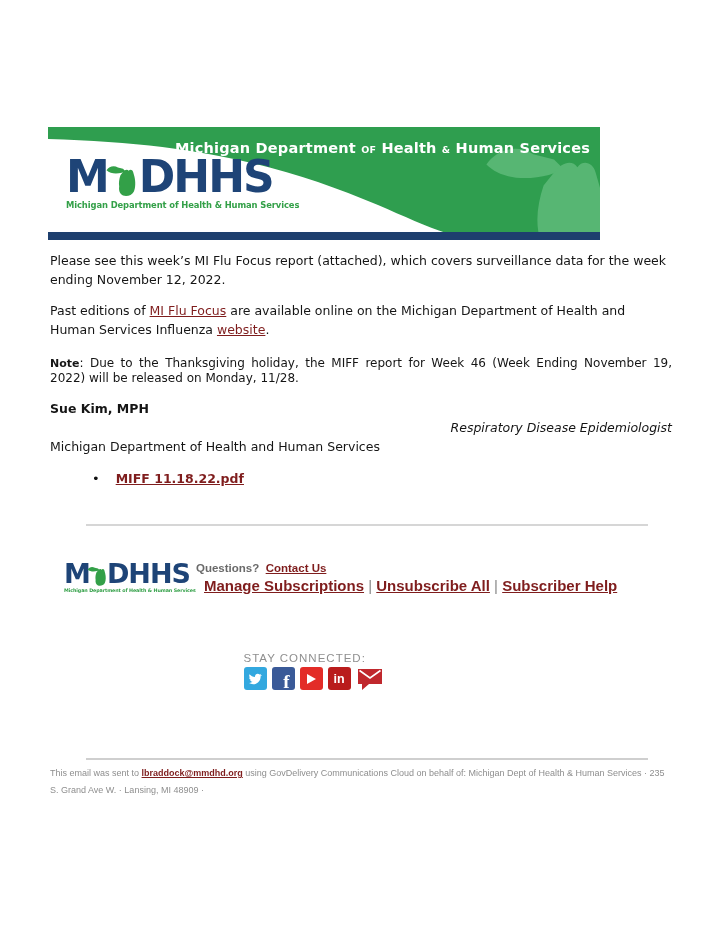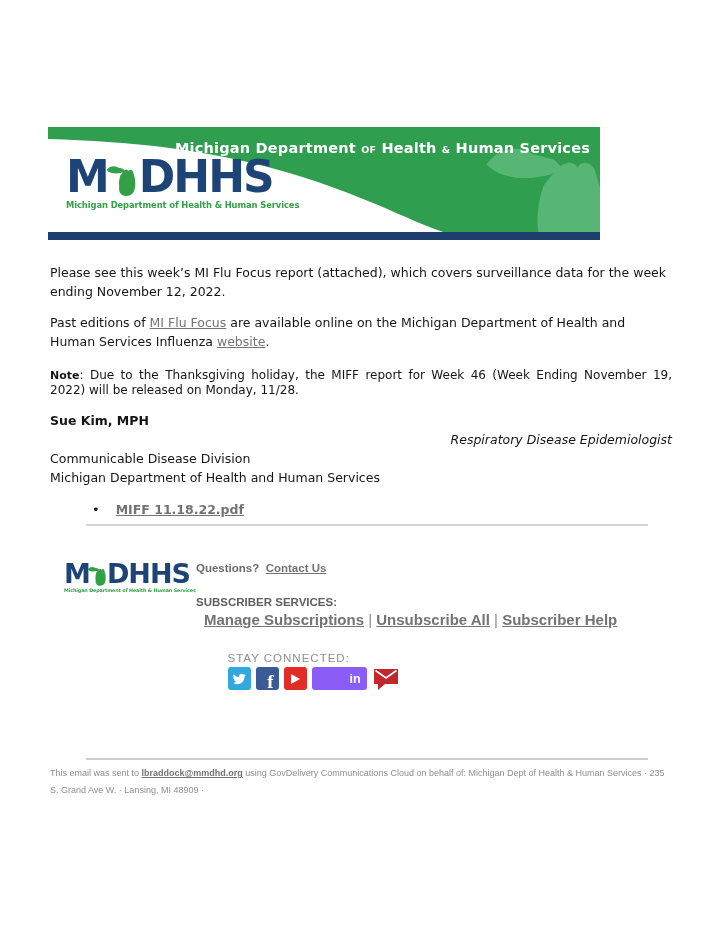--- a/index.html
+++ b/index.html
@@ -14,26 +14,26 @@
     position:absolute;top:13px;right:10px;color:#ffffff;font-size:14.5px;font-weight:600;
     letter-spacing:.2px;white-space:nowrap;
   }
   .banner-title .sc{font-size:9.5px;text-transform:uppercase;font-weight:700;}
   .logo{position:absolute;left:18px;top:28px;width:230px;}
   .logo-row{display:flex;align-items:flex-end;line-height:1;}
   .logo-row .ltr{font-size:44px;font-weight:800;color:#1e4477;letter-spacing:-2px;font-family:"DejaVu Sans", sans-serif;}
   .logo-mi{margin:0 -3px -2px -4px;}
   .logo-tag{font-size:8.4px;font-weight:700;color:#33a048;margin-top:1px;white-space:nowrap;letter-spacing:-.1px;}
   
-  .content{position:absolute;left:50px;top:264px;width:622px;font-size:12.5px;line-height:18.5px;color:#151515;}
+  .content{position:absolute;left:50px;top:252px;width:622px;font-size:12.5px;line-height:18.5px;color:#151515;}
   .content p{margin:0 0 13px 0;}
   .content p.p2{margin-bottom:17px;}
   .note{font-size:12px;line-height:15px;text-align:justify;margin:6px 0 19px 0;}
   .note .note-label{font-weight:700;font-size:11px;}
-  a.lnk{color:#737373;text-decoration:underline;cursor:pointer;}
+  a.lnk{color:#7f1d1d;text-decoration:underline;cursor:pointer;}
   .sig{line-height:19px;}
   .sig .name{font-weight:700;}
   .sig .role{font-style:italic;text-align:right;}
   .attach{margin:14px 0 0 42px;display:flex;align-items:center;}
   .attach .bullet{color:#111;font-size:13px;margin-right:16px;}
   .attach a{font-weight:600;font-size:12.5px;}
   
   .divider{position:absolute;left:86px;width:562px;height:0;border-top:2px solid #d6d6d6;}
   .div-top{top:524px;}
   .div-bottom{top:758px;border-top-width:2px;border-color:#cfcfcf;}
@@ -50,21 +50,21 @@
   .stay{position:absolute;left:0;top:652px;width:627px;text-align:center;}
   .stay-inner{display:inline-block;text-align:left;}
   .stay-label{font-family:"Liberation Sans", sans-serif;font-size:11.5px;color:#8f8f8f;letter-spacing:1px;font-weight:400;}
   .icons{display:flex;gap:5px;margin-top:3px;align-items:center;}
   .icon-box{width:23px;height:23px;border-radius:3px;display:flex;align-items:center;justify-content:center;
             color:#fff;cursor:pointer;overflow:hidden;}
   .tw{background:#33a8df;}
   .fb{background:#3a5a98;font-family:"Liberation Serif", serif;font-weight:700;font-size:19px;padding-top:6px;padding-left:7px;box-sizing:border-box;}
   .yt{background:#e32c27;}
   .yt .tri{width:0;height:0;border-left:9px solid #fff;border-top:5.5px solid transparent;border-bottom:5.5px solid transparent;}
-  .li{background:#8b5cf6;font-family:"Liberation Sans", sans-serif;font-weight:700;font-size:12.5px;padding-left:32px;}
+  .li{background:#b91c1c;font-family:"Liberation Sans", sans-serif;font-weight:700;font-size:12.5px;}
   .gd{background:transparent;width:28px;}
   
   .fineprint{position:absolute;left:50px;top:765px;width:622px;font-size:9px;line-height:17px;color:#8e8e8e;
              font-family:"Liberation Sans", sans-serif;}
   .fineprint a{font-weight:700;font-size:9px;}
 </style>
 </head>
 <body>
 
 <div class="banner">
@@ -106,21 +106,20 @@
   </p>
   <p class="p2">
     <span>Past editions of </span><a class="lnk">MI Flu Focus</a><span> are available online on the Michigan Department of Health and Human Services Influenza </span><a class="lnk">website</a><span>.</span>
   </p>
   <p class="note">
     <span class="note-label">Note</span><span>: Due to the Thanksgiving holiday, the MIFF report for Week 46 (Week Ending November 19, 2022) will be released on Monday, 11/28.</span>
   </p>
   <div class="sig">
     <div class="name">Sue Kim, MPH</div>
     <div class="role">Respiratory Disease Epidemiologist</div>
-    <div>Communicable Disease Division</div>
     <div>Michigan Department of Health and Human Services</div>
   </div>
   <div class="attach">
     <span class="bullet">•</span>
     <a class="lnk">MIFF 11.18.22.pdf</a>
   </div>
 </div>
 
 <div class="divider div-top"></div>
 
@@ -134,21 +133,20 @@
     <span class="ltr">DHHS</span>
   </div>
   <div class="logo-tag">Michigan Department of Health &amp; Human Services</div>
 </div>
 
 <div class="footer-right">
   <div class="questions">
     <span>Questions?</span>&nbsp;
     <a class="lnk">Contact Us</a>
   </div>
-  <div class="subs">SUBSCRIBER SERVICES:</div>
   <div class="subs-links">
     <a class="lnk">Manage Subscriptions</a>
     <span>|</span>
     <a class="lnk">Unsubscribe All</a>
     <span>|</span>
     <a class="lnk">Subscriber Help</a>
   </div>
 </div>
 
 <div class="stay">

